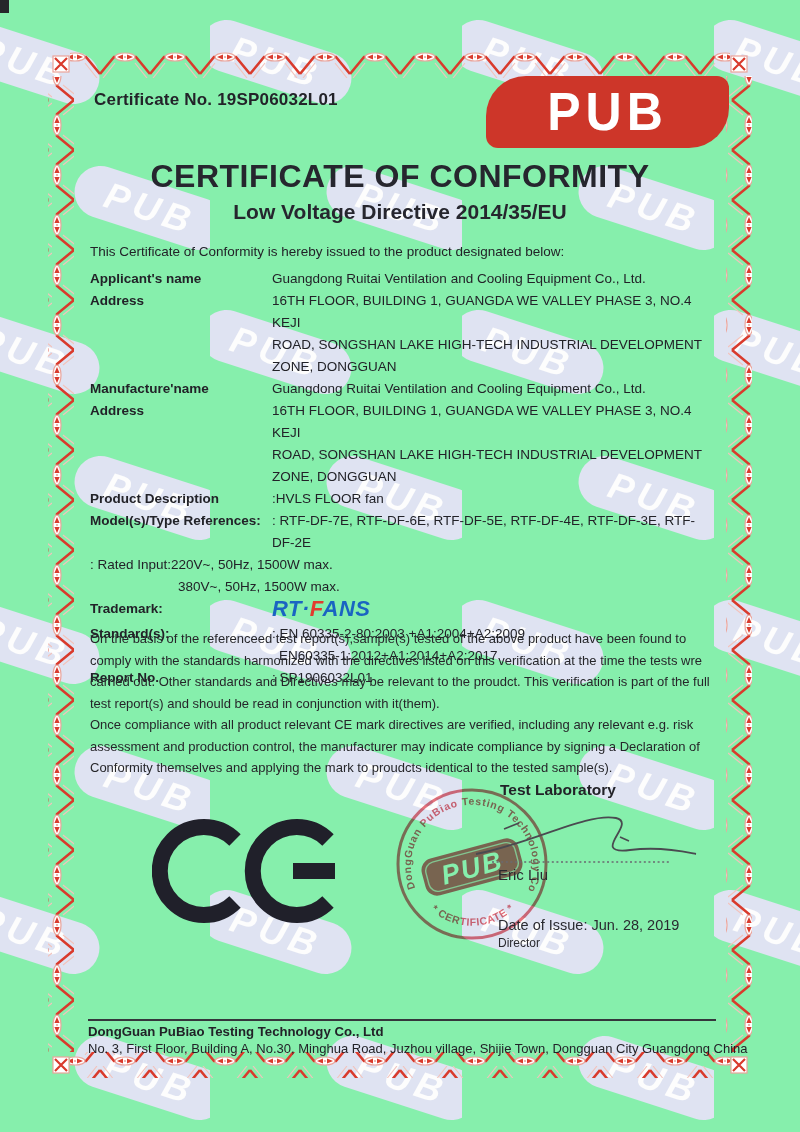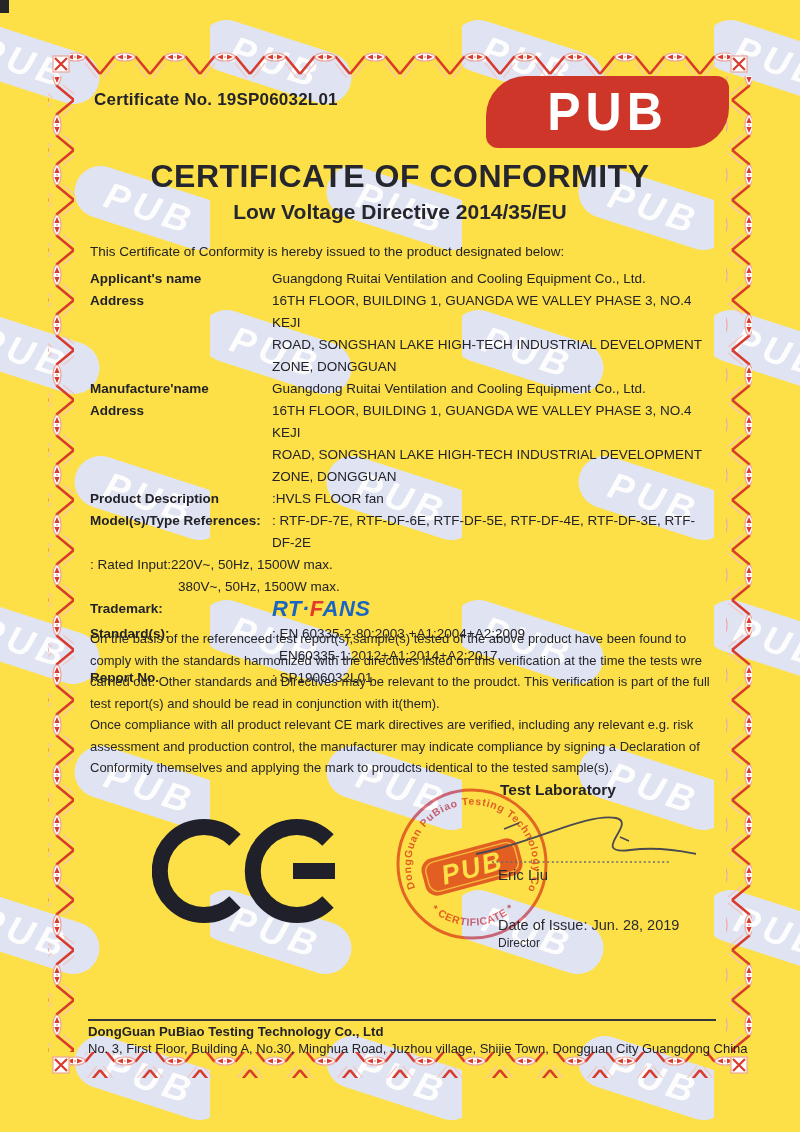--- a/index.html
+++ b/index.html
@@ -1,16 +1,16 @@
 <!DOCTYPE html>
 <html><head>
 <meta charset="utf-8">
 <style>
   html,body{margin:0;padding:0;background:#ffffff;}
-  .page{position:relative;width:800px;height:1132px;background:#fde047;overflow:hidden;
+  .page{position:relative;width:800px;height:1132px;background:#86efac;overflow:hidden;
         font-family:"Liberation Sans",sans-serif;color:#24242c;}
   svg{display:block;}
   .layer{position:absolute;left:0;top:0;pointer-events:none;}
 
   .scan-artifact{position:absolute;left:0;top:0;width:9px;height:13px;background:#26262a;}
 
   .cert-no{position:absolute;left:94px;top:90px;font-size:17px;font-weight:700;letter-spacing:.2px;color:#232329;}
 
   .pub-logo{position:absolute;left:486px;top:76px;width:243px;height:72px;background:#cd3629;
             border-radius:40px 12px 40px 12px;display:flex;align-items:center;justify-content:center;}

